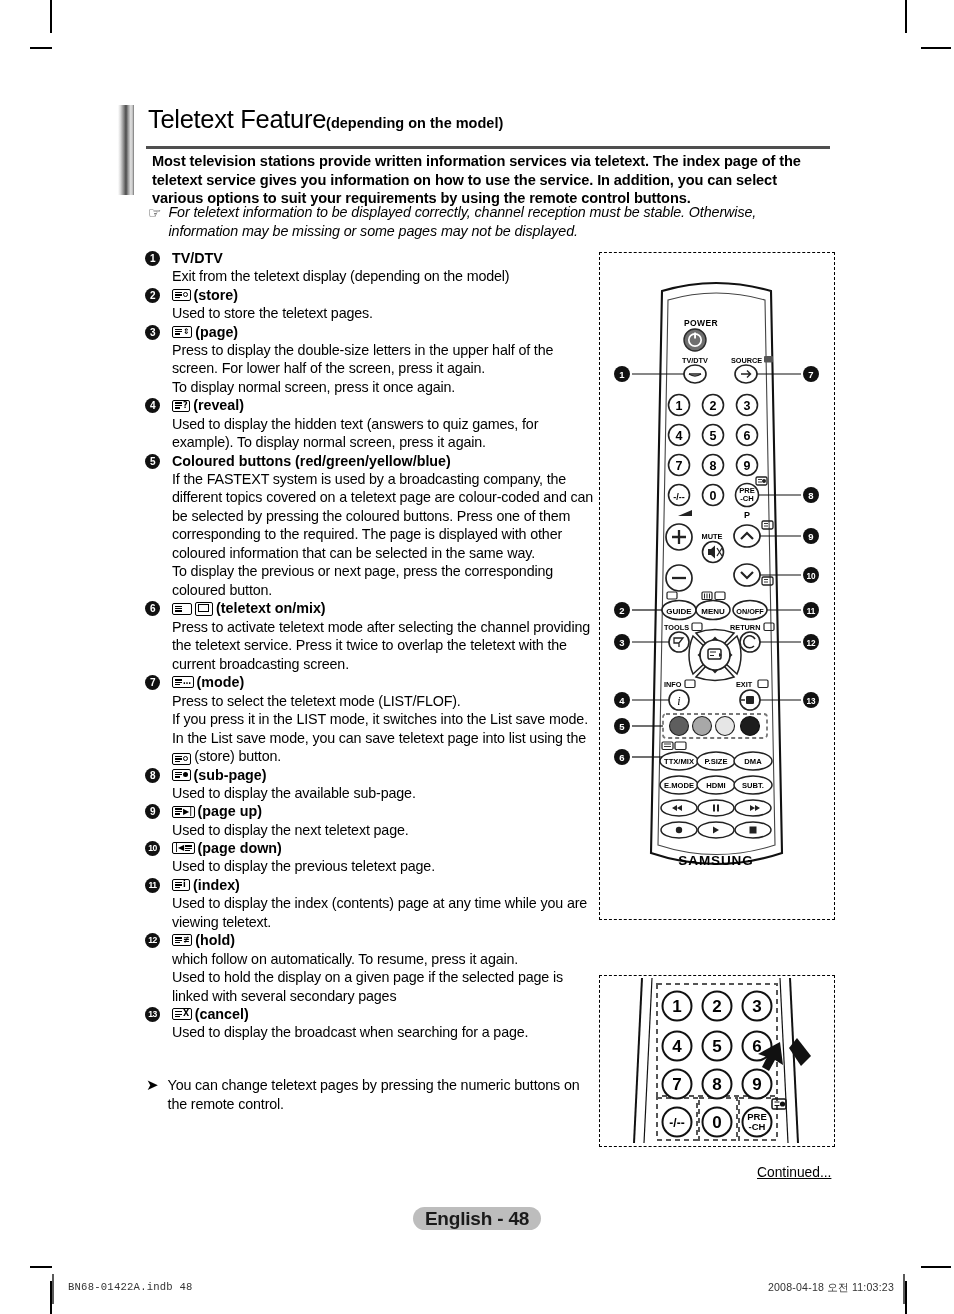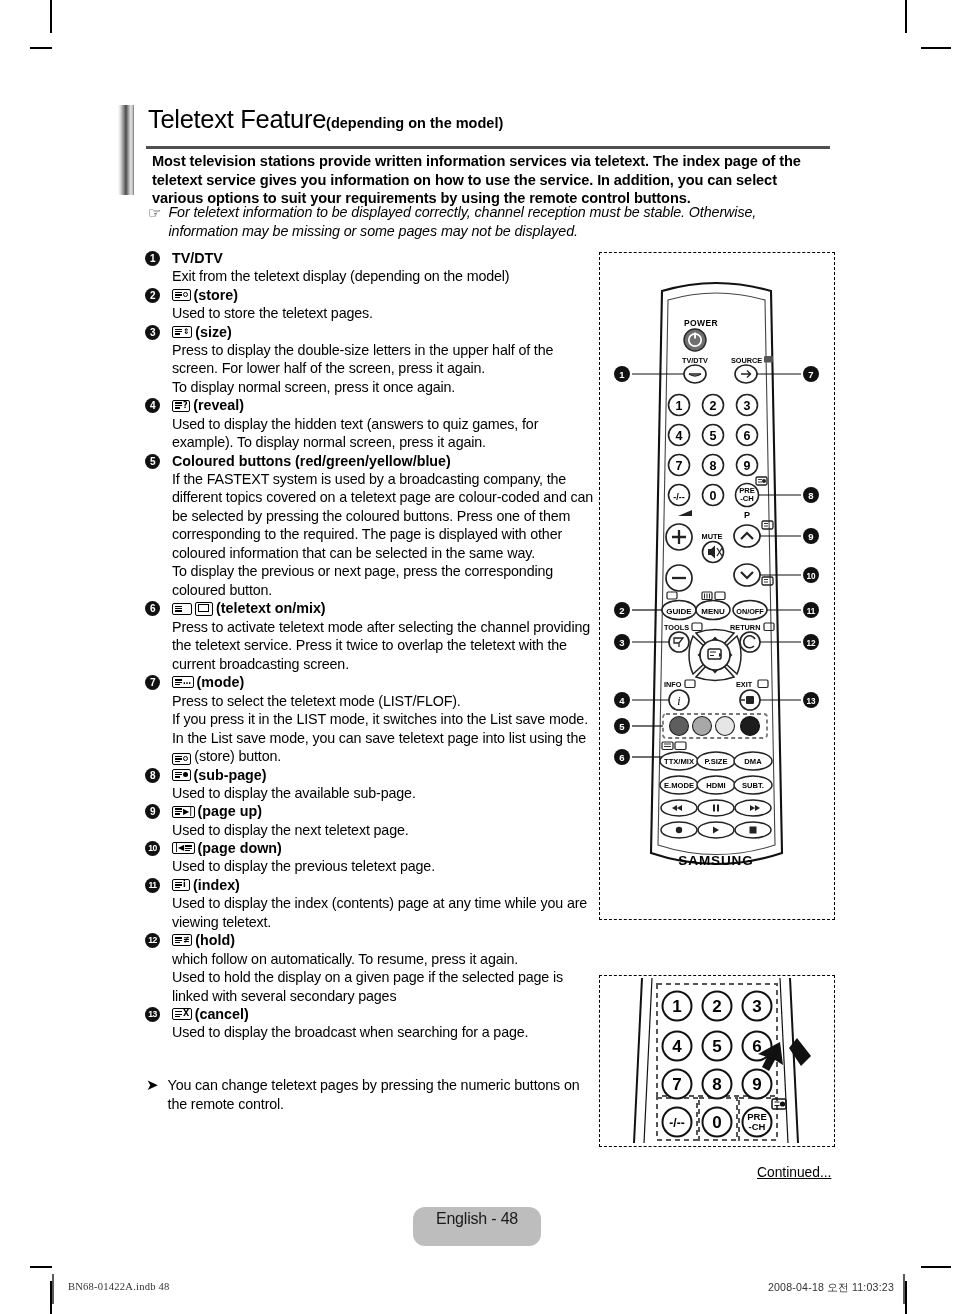--- a/index.html
+++ b/index.html
@@ -87,29 +87,29 @@
   .arrownote .ar{font-size:15px;line-height:1.25;}
   .arrownote .atxt{font-size:14.3px;line-height:1.3;letter-spacing:-0.15px;}
 
   
   .diagA{position:absolute;left:599px;top:252px;width:236px;height:668px;border:1.6px dashed #000;box-sizing:border-box;background:#fff;}
   .diagB{position:absolute;left:599px;top:975px;width:236px;height:172px;border:1.6px dashed #000;box-sizing:border-box;background:#fff;}
   .continued{position:absolute;left:757px;top:1165px;font-size:13.8px;text-decoration:underline;}
 
   
   .badge{
-    position:absolute;left:413px;top:1207px;width:128px;height:39px;border-radius:12px;
-    background:#bdbdbd;color:#1a1a1a;font-size:16px;font-weight:normal;text-align:center;
+    position:absolute;left:413px;top:1207px;width:128px;height:23px;border-radius:12px;
+    background:#bdbdbd;color:#1a1a1a;font-size:19px;font-weight:bold;text-align:center;
     line-height:24px;letter-spacing:-0.2px;
   }
 
   
   .foot-rule-l{position:absolute;left:52px;top:1274px;width:1.5px;height:30px;background:#5a5a5a;}
   .foot-rule-r{position:absolute;left:903px;top:1274px;width:1.5px;height:30px;background:#5a5a5a;}
-  .foot-left{position:absolute;left:68px;top:1281px;font-size:10.6px;color:#333;font-family:Liberation Serif, serif;letter-spacing:0.2px;}
+  .foot-left{position:absolute;left:68px;top:1281px;font-size:10.6px;color:#333;font-family:Liberation Mono, monospace;letter-spacing:0.2px;}
   .foot-right{position:absolute;right:60px;top:1281px;font-size:10.6px;color:#333;letter-spacing:0.2px;white-space:nowrap;}
 
   svg{display:block;}
 </style>
 </head>
 <body>
 
 <div class="page">
 
   <div class="cmark cm-tl-v"></div>
@@ -173,21 +173,21 @@
         <div class="li-body">
           <div class="li-head">
             <span class="tt">
               <span class="lines">
                 <i></i>
                 <i></i>
                 <i></i>
               </span>
               <span class="mk">⇕</span>
             </span>
-            <span>(size)</span>
+            <span>(page)</span>
           </div>
           <div class="li-desc">
             <div>Press to display the double-size letters in the upper half of the screen. For lower half of the screen, press it again.</div>
             <div>To display normal screen, press it once again.</div>
           </div>
         </div>
       </div>
       <div class="li">
         <div class="bullet">4</div>
         <div class="li-body">

